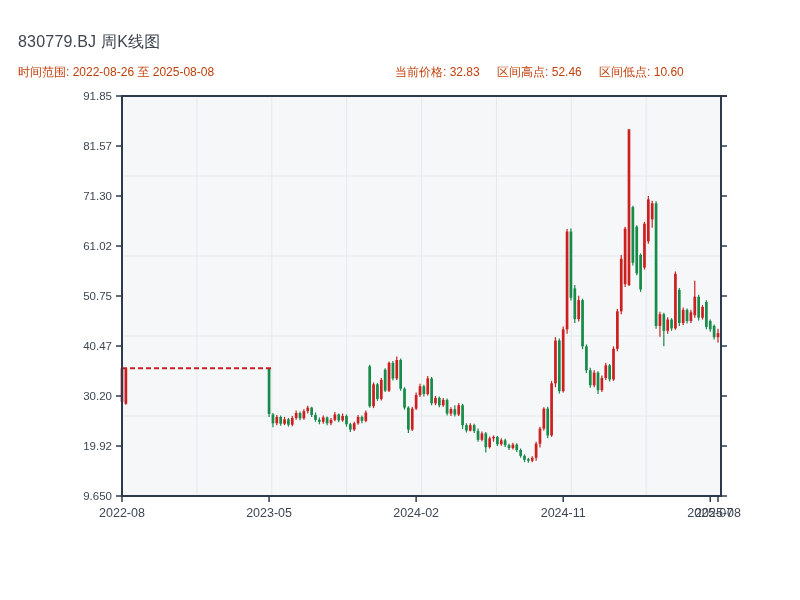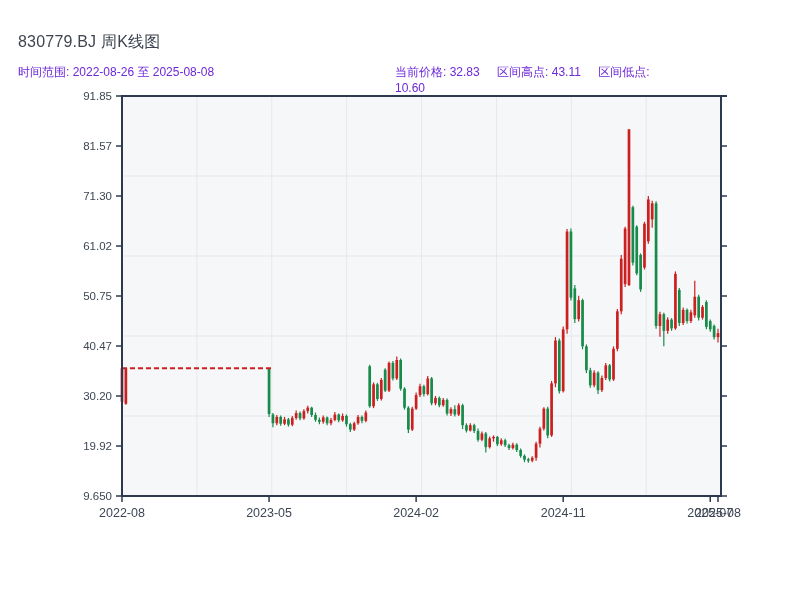--- a/index.html
+++ b/index.html
@@ -6,37 +6,37 @@
   body{
     width:800px;height:600px;background:#ffffff;
     font-family:"Liberation Sans","DejaVu Sans",sans-serif;
     position:relative;overflow:hidden;
   }
   .page{position:absolute;left:0;top:16px;width:800px;height:600px;background:#fff;}
   .title{
     position:absolute;left:18px;top:16px;
     font-size:16px;color:#3f4651;letter-spacing:0.2px;
   }
-  .subrow{position:absolute;left:0;top:48px;width:692px;height:18px;font-size:12px;color:#6d28d9;}
+  .subrow{position:absolute;left:0;top:48px;width:692px;height:18px;font-size:12px;color:#c2410c;padding-left:47px;}
   .sub-left{position:absolute;left:18px;top:0;}
   .sub-right{position:absolute;left:395px;top:0;}
   .sub-right span{margin-right:14px;}
   .chart-wrap{position:absolute;left:0;top:0;width:680px;height:600px;}
   svg text{font-family:"Liberation Sans","DejaVu Sans",sans-serif;}
 </style>
 </head>
 <body>
 
 <div class="page">
   <div class="title">830779.BJ 周K线图</div>
   <div class="subrow">
     <span class="sub-left">时间范围: 2022-08-26 至 2025-08-08</span>
     <span class="sub-right">
       <span>当前价格: 32.83</span>
-      <span>区间高点: 43.11</span>
+      <span>区间高点: 52.46</span>
       <span>区间低点: 10.60</span>
     </span>
   </div>
   <div class="chart-wrap">
     <svg id="kchart" width="800" height="600" viewBox="0 0 800 600">
         <rect x="122" y="80" width="599" height="400" fill="#f6f7f9"></rect>
         <line x1="196.875" y1="80" x2="196.875" y2="480" stroke="#e5e8ec" stroke-width="1"></line>
         <line x1="271.75" y1="80" x2="271.75" y2="480" stroke="#e5e8ec" stroke-width="1"></line>
         <line x1="346.625" y1="80" x2="346.625" y2="480" stroke="#e5e8ec" stroke-width="1"></line>
         <line x1="421.5" y1="80" x2="421.5" y2="480" stroke="#e5e8ec" stroke-width="1"></line>

